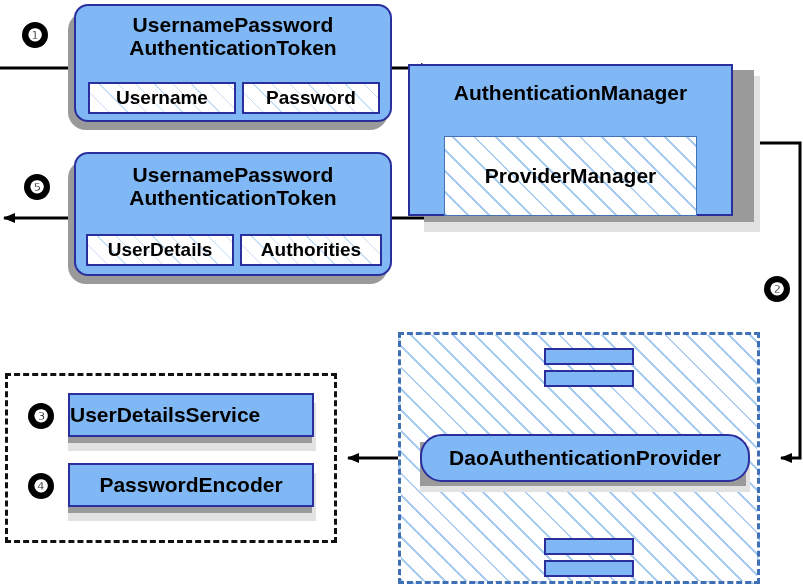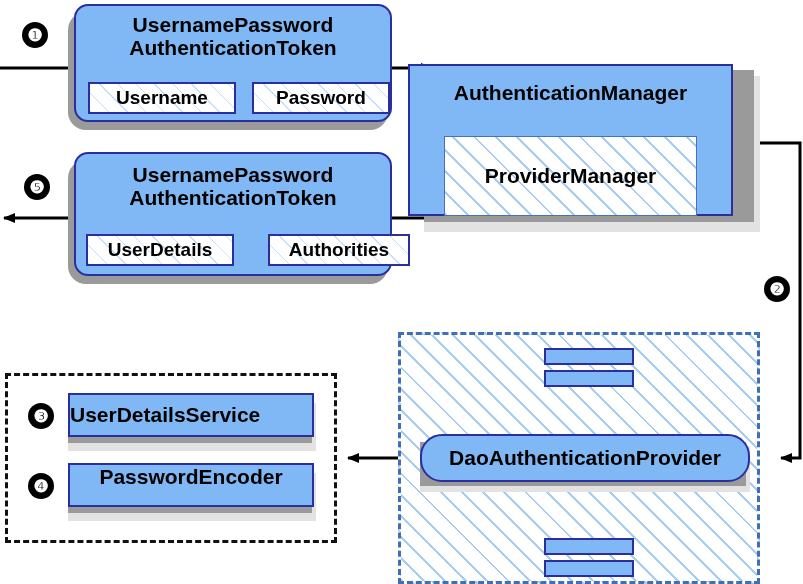--- a/index.html
+++ b/index.html
@@ -177,37 +177,37 @@
       <path d="M586,487 L580,501 L592,501 z"></path>
       <path d="M586,534 L580,520 L592,520 z"></path>
     </g>
   </svg>
 
   <div class="shadow sh-dark" style="left:68px; top:12px; width:320px; height:118px; border-radius:18px;"></div>
   <div class="blue-box round" style="left:74px; top:4px; width:318px; height:118px;">
     <div class="title" style="top:8px; font-size:21px;">UsernamePassword
 AuthenticationToken</div>
     <div class="field" style="left:12px; top:76px; width:148px; height:32px; font-size:19px;">Username</div>
-    <div class="field" style="left:176px; top:76px; width:138px; height:32px; font-size:19px;">Password</div>
+    <div class="field" style="left:166px; top:76px; width:138px; height:32px; font-size:19px;">Password</div>
   </div>
   <div class="badge" style="left:22px; top:22px;">❶</div>
 
   <div class="shadow sh-light" style="left:424px; top:76px; width:336px; height:156px;"></div>
   <div class="shadow sh-dark" style="left:424px; top:70px; width:330px; height:152px;"></div>
   <div class="blue-box" style="left:408px; top:64px; width:325px; height:152px;">
     <div class="title" style="top:16px; font-size:21px;">AuthenticationManager</div>
     <div class="hatch-panel" style="left:34px; top:58px; width:253px; height:80px; font-size:21px;margin-top:12px;">ProviderManager</div>
   </div>
 
   <div class="shadow sh-dark" style="left:68px; top:160px; width:320px; height:124px; border-radius:18px;"></div>
   <div class="blue-box round" style="left:74px; top:152px; width:318px; height:124px;">
     <div class="title" style="top:10px; font-size:21px;">UsernamePassword
 AuthenticationToken</div>
     <div class="field" style="left:10px; top:80px; width:148px; height:32px; font-size:19px;">UserDetails</div>
-    <div class="field" style="left:164px; top:80px; width:142px; height:32px; font-size:19px;margin-left:28px;">Authorities</div>
+    <div class="field" style="left:164px; top:80px; width:142px; height:32px; font-size:19px;">Authorities</div>
   </div>
   <div class="badge" style="left:24px; top:174px;">❺</div>
 
 
   <div class="badge" style="left:764px; top:276px;">❷</div>
 
   <div class="providers-zone" style="left:398px; top:332px; width:362px; height:252px;">
 
     <div class="bar" style="left:143px; top:13px; width:90px; height:17px;"></div>
     <div class="bar" style="left:143px; top:35px; width:90px; height:17px;"></div>
@@ -226,18 +226,18 @@
 
   <div class="shadow sh-light" style="left:68px; top:403px; width:248px; height:48px;"></div>
   <div class="shadow sh-dark" style="left:68px; top:399px; width:244px; height:44px;"></div>
   <div class="blue-box" style="left:68px; top:393px; width:246px; height:44px; display:flex; align-items:center; justify-content:flex-start;">
     <span style="font-size:21px; font-weight:bold; color:#000;">UserDetailsService</span>
   </div>
   <div class="badge" style="left:28px; top:403px;">❸</div>
 
   <div class="shadow sh-light" style="left:68px; top:473px; width:248px; height:48px;"></div>
   <div class="shadow sh-dark" style="left:68px; top:469px; width:244px; height:44px;"></div>
-  <div class="blue-box" style="left:68px; top:463px; width:246px; height:44px; display:flex; justify-content:center;">
+  <div class="blue-box" style="left:68px; top:463px; width:246px; height:44px; display:flex; align-items:center; justify-content:center;">
     <span style="font-size:21px; font-weight:bold; color:#000;">PasswordEncoder</span>
   </div>
   <div class="badge" style="left:28px; top:473px;">❹</div>
 
 </div>
 
 </body></html>

